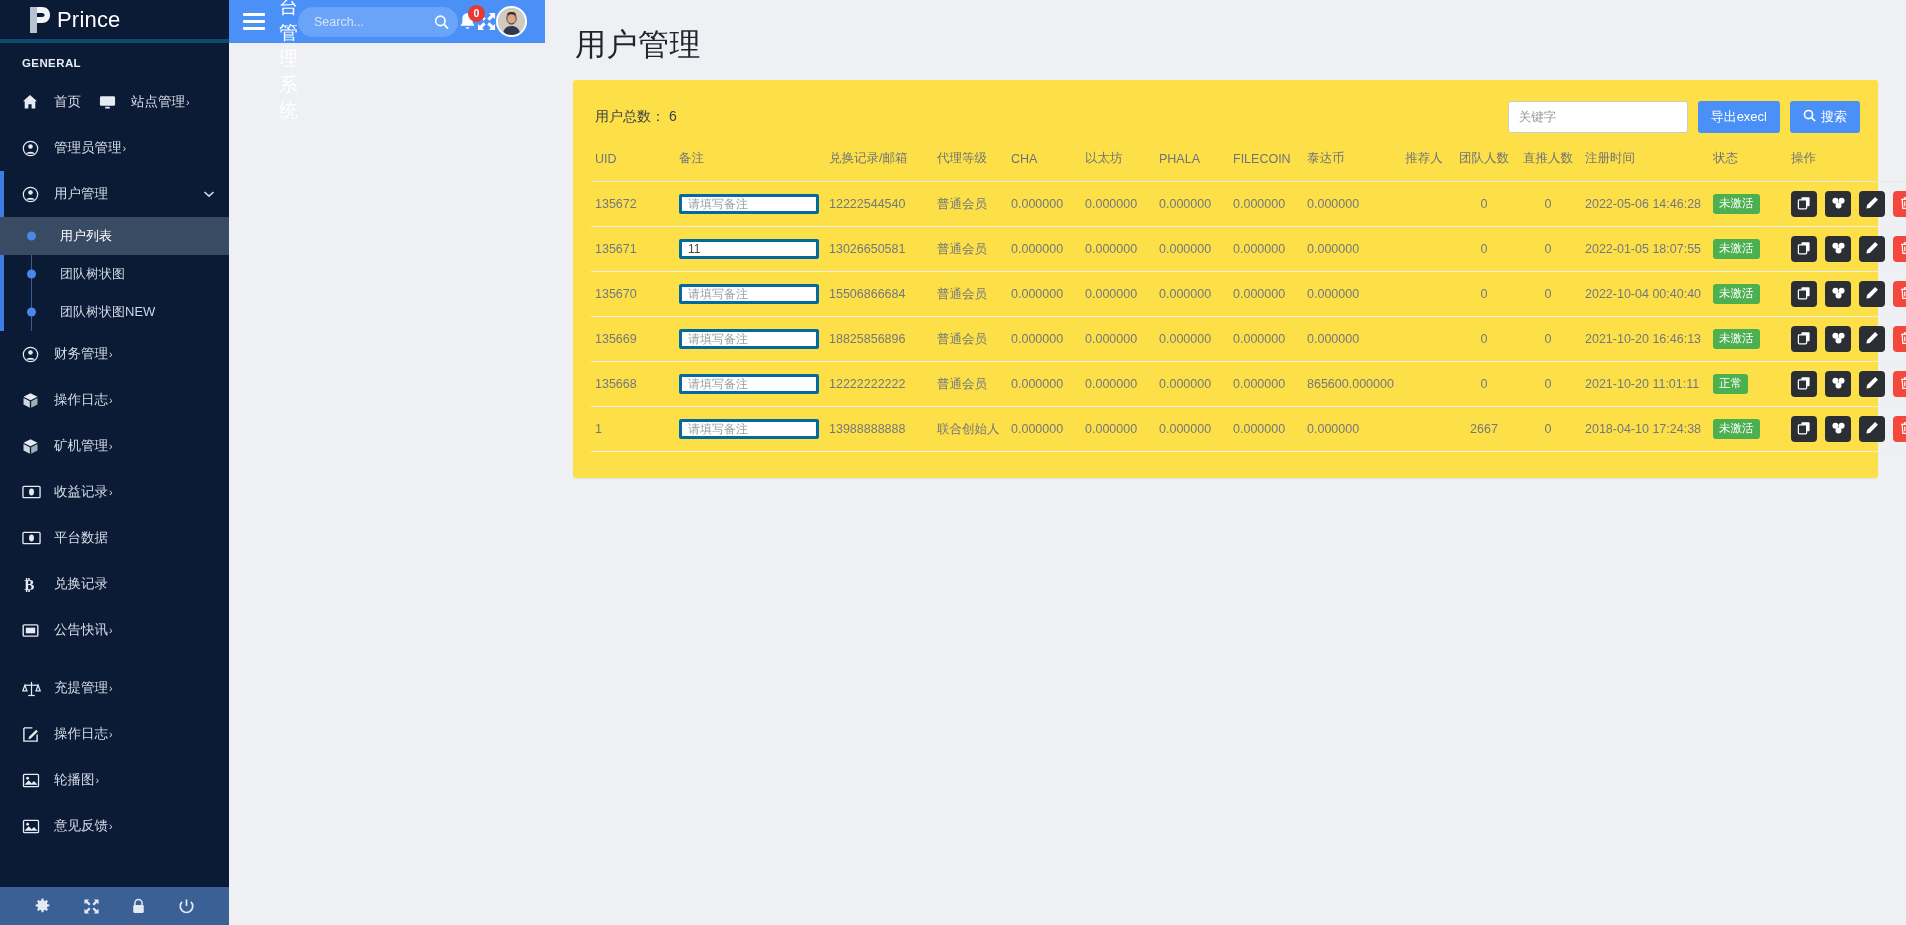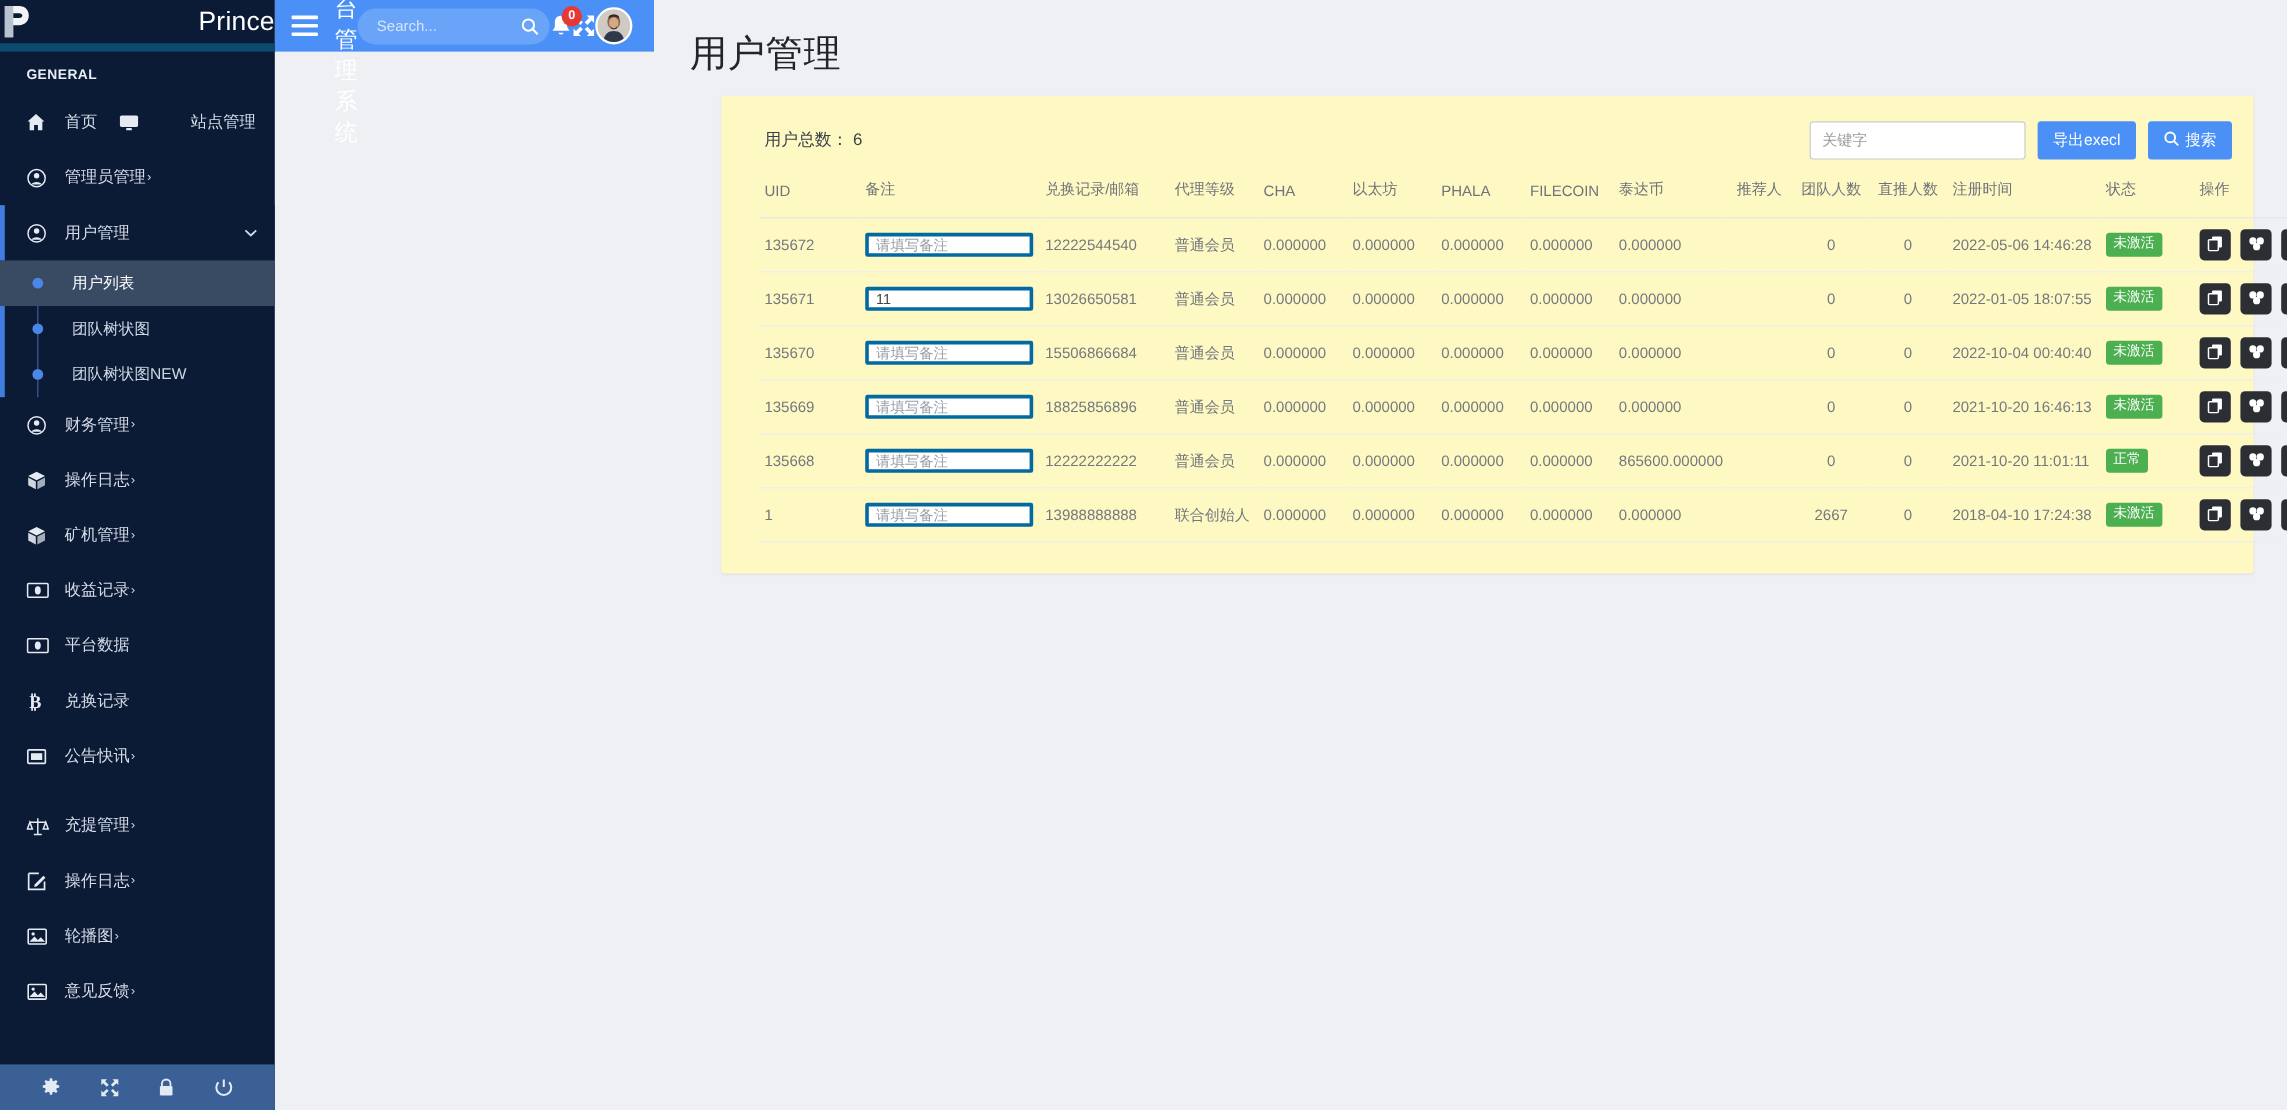--- a/index.html
+++ b/index.html
@@ -16,22 +16,22 @@
   .sidebar {
     width: 229px; flex: 0 0 229px;
     background: #0b1a35;
     color: #c3cbd8;
     position: relative;
     display: flex; flex-direction: column;
   }
   .brand {
     height: 43px; flex: 0 0 43px;
     display: flex; align-items: center;
-    border-bottom: 7px solid #0c4a6e;
-    justify-content: space-between;
+    padding-left: 26px;
+    border-bottom: 4px solid #0c4a6e;
   }
   .brand-logo {
     width: 26px; height: 30px;
     position: relative; margin-right: 5px;
   }
   .brand-logo svg { display: block; }
   .brand-name {
     font-size: 22px; color: #ffffff;
     font-weight: 400; letter-spacing: .2px;
   }
@@ -50,21 +50,21 @@
   }
   .nav-row .ico {
     width: 22px; flex: 0 0 22px;
     display: inline-flex; align-items: center; justify-content: flex-start;
     color: #e6ebf3; margin-right: 10px;
   }
   .nav-row .label { white-space: nowrap; }
   .nav-row .chev { font-size: 11px; margin-left: 1px; color: #cfd7e4; }
   .nav-row.twocol { padding-right: 6px; }
   .nav-row.twocol .grp { display: flex; align-items: center; margin-right: 18px; }
-  .nav-row.twocol .grp:last-child { margin-right: 0; gap: 28px; }
+  .nav-row.twocol .grp:last-child { margin-right: 0; }
   .nav-row.open { background: #0b1a35; }
   .nav-row.open::before,
   .submenu-wrap::before {
     content: ""; position: absolute; left: 0; top: 0; bottom: 0;
     width: 4px; background: #3f7de0;
   }
   .nav-row .caret-down { margin-left: auto; font-size: 12px; color: #cfd7e4; }
   .submenu-wrap { position: relative; }
   .submenu { position: relative; padding-left: 0; }
   .sub-row {
@@ -141,24 +141,23 @@
     background: #c9c3bd; cursor: pointer;
     display: block;
   }
 
   .content { flex: 1 1 auto; padding: 24px 28px 0 28px; overflow: hidden; }
   .page-title {
     font-size: 31px; color: #20242b; font-weight: 400;
     margin: 0 0 14px 2px; letter-spacing: .5px;
   }
   .card {
-    background: #fef9c3; border-radius: 3px;
+    background: #fde047; border-radius: 3px;
     box-shadow: 0 1px 2px rgba(0,0,0,.06);
-    padding: 14px 18px 26px 32px;
-    margin-left: 28px;
+    padding: 14px 18px 26px 18px;
   }
   .card-head { display: flex; align-items: center; min-height: 46px; }
   .total-text { font-size: 14px; color: #3a3f47; padding-left: 4px; }
   .card-head-right { margin-left: auto; display: flex; align-items: center; gap: 10px; }
   .kw-input {
     width: 180px; height: 32px;
     border: 1px solid #ccc; border-radius: 3px;
     padding: 0 10px; font-size: 12.5px; color: #333;
     outline: none; font-family: "Liberation Sans", sans-serif;
   }

